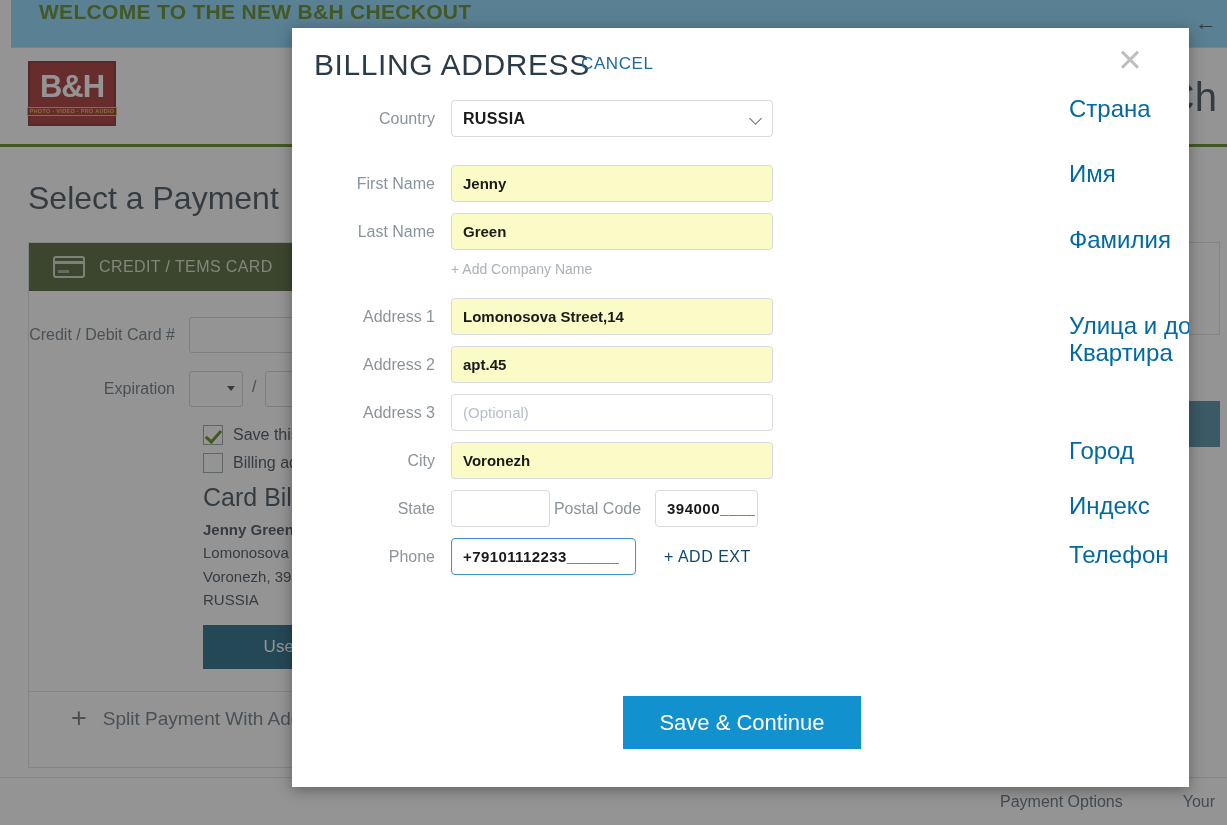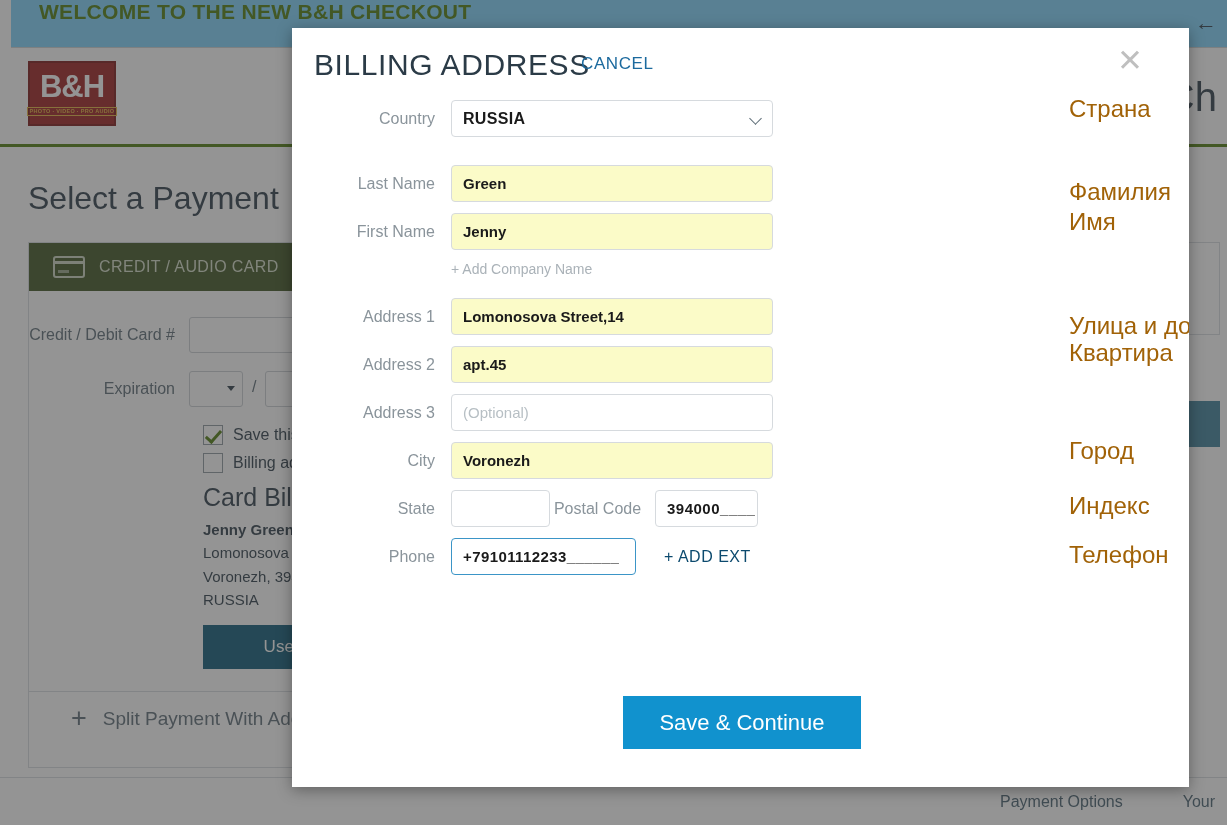--- a/index.html
+++ b/index.html
@@ -366,21 +366,21 @@
   .chev {
     position: absolute;
     right: 12px; top: 13px;
     width: 9px; height: 9px;
     border-right: 1.6px solid #5b6b75;
     border-bottom: 1.6px solid #5b6b75;
     transform: rotate(45deg);
   }
   .annot {
     position: absolute;
-    color: #a16207;
+    color: #0369a1;
     font-size: 24px;
     white-space: nowrap;
     font-weight: normal;
     line-height: 1.05;
   }
 
   .addcompany {
     margin-left: 159px;
     font-size: 14px;
     color: #aab2b8;
@@ -445,21 +445,21 @@
       </div>
       <div class="bg-checkout-word">Ch</div>
     </div>
 
     <div class="bg-main">
       <div class="bg-pagetitle">Select a Payment</div>
 
       <div class="pay-panel">
         <div class="pay-tab">
           <span class="card-icon"></span>
-          <span class="pay-tab-label">CREDIT / AUDIO CARD</span>
+          <span class="pay-tab-label">CREDIT / TEMS CARD</span>
         </div>
 
         <div class="pay-body">
           <div class="frow">
             <div class="flabel">Credit / Debit Card #</div>
             <div class="finput w-card"></div>
           </div>
           <div class="frow">
             <div class="flabel">Expiration</div>
             <div class="finput w-sel">
@@ -532,35 +532,35 @@
         <div class="minput select">
           <span>RUSSIA</span>
           <span class="chev"></span>
         </div>
         <div class="annot" style="left:777px; top:-4px;">Страна</div>
       </div>
 
       <div style="height:17px"></div>
 
       <div class="mrow">
+        <div class="mlabel">First Name</div>
+        <div class="minput filled">
+          <span>Jenny</span>
+        </div>
+        <div class="annot" style="left:777px; top:-4px;">Имя</div>
+      </div>
+
+      <div class="mrow">
         <div class="mlabel">Last Name</div>
         <div class="minput filled">
           <span>Green</span>
         </div>
         <div class="annot" style="left:777px; top:14px;">Фамилия</div>
       </div>
 
-      <div class="mrow">
-        <div class="mlabel">First Name</div>
-        <div class="minput filled">
-          <span>Jenny</span>
-        </div>
-        <div class="annot" style="left:777px; top:-4px;">Имя</div>
-      </div>
-
       <div class="addcompany">+ Add Company Name</div>
 
       <div class="mrow">
         <div class="mlabel">Address 1</div>
         <div class="minput filled">
           <span>Lomonosova Street,14</span>
         </div>
         <div class="annot" style="left:777px; top:15px;">Улица и дом</div>
       </div>
 

